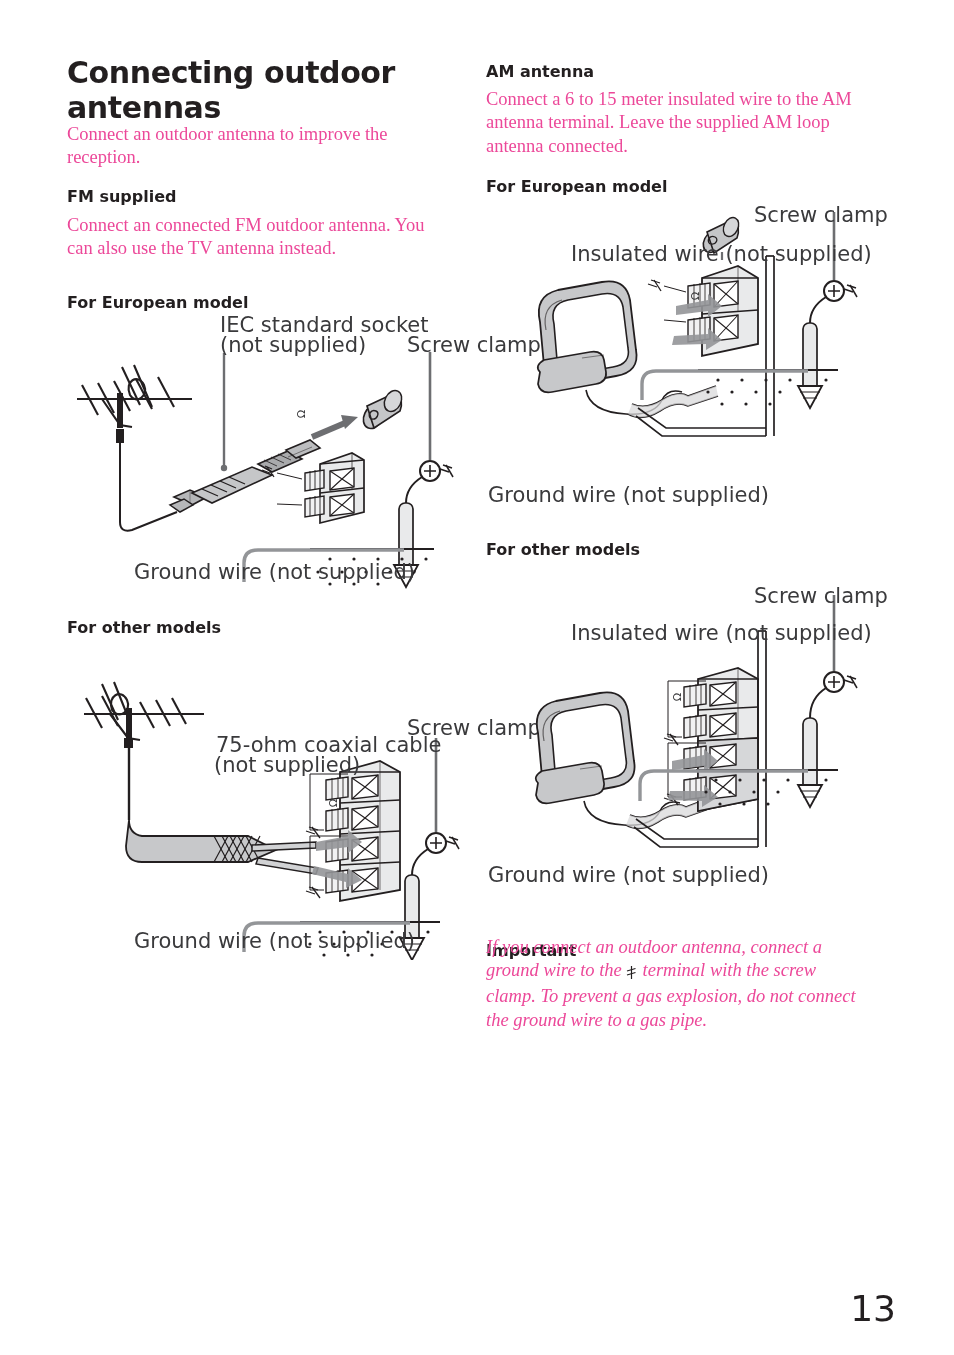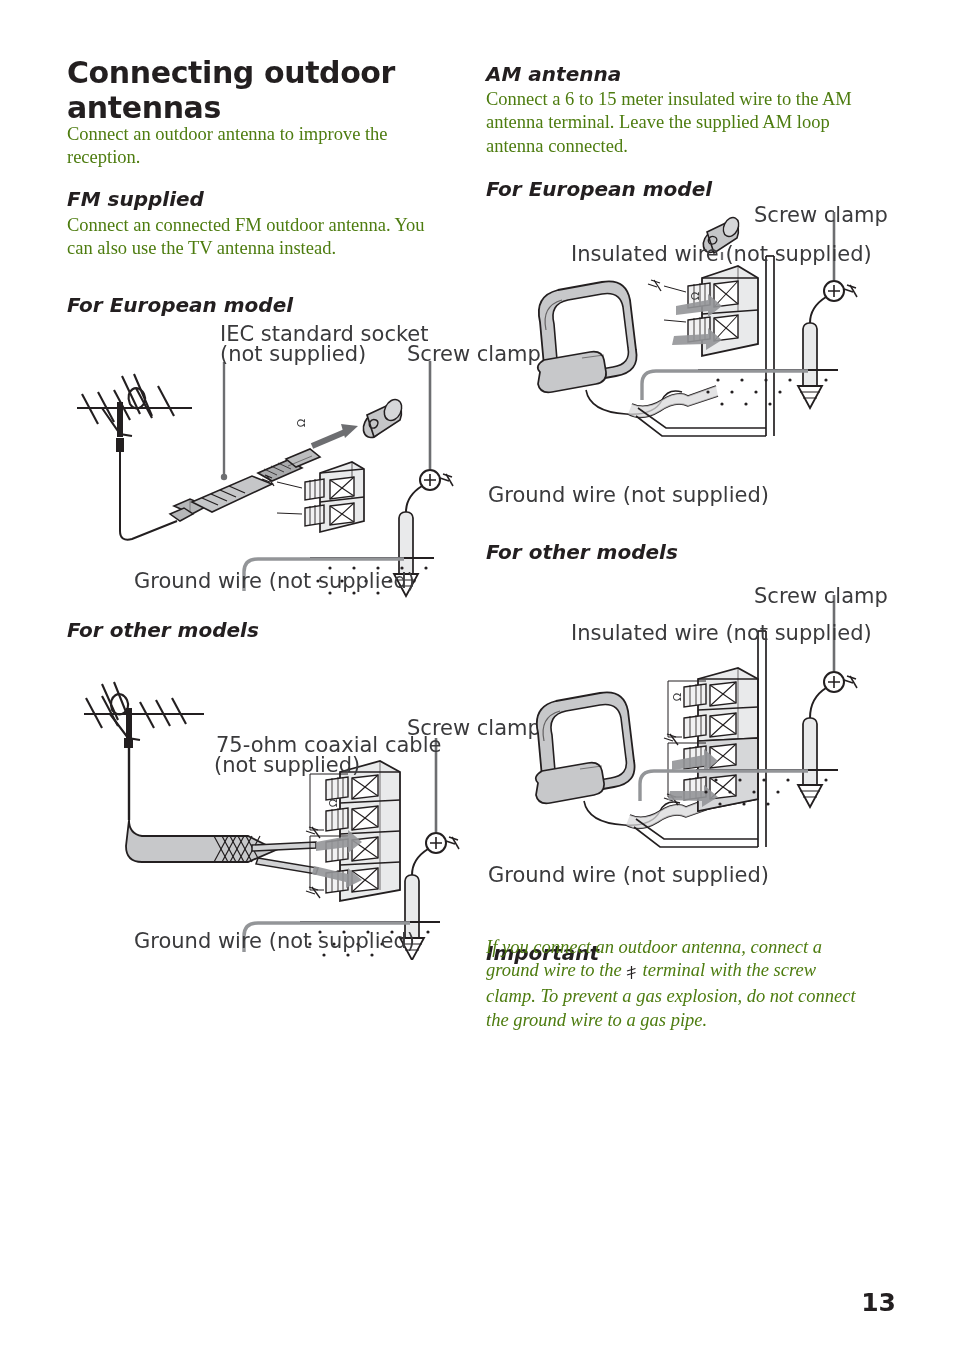--- a/index.html
+++ b/index.html
@@ -24,48 +24,47 @@
     font-weight: bold;
     font-size: 30px;
     line-height: 1.18;
     letter-spacing: -0.4px;
     margin: 0;
     color: #231f20;
   }
   .h3 {
     font-family: "DejaVu Sans", sans-serif;
     font-weight: bold;
-    font-size: 20px;
+    font-size: 16px;
     line-height: 1.2;
     margin: 0;
     color: #231f20;
-    font-style: italic;
   }
   .body-text {
     font-family: "Liberation Serif", serif;
     font-size: 18.5px;
     line-height: 1.27;
     margin: 0;
-    color: #4d7c0f;
+    color: #ec4899;
   }
   .dlabel {
     position: absolute;
     font-family: "DejaVu Sans", sans-serif;
     font-size: 21px;
     line-height: 1.26;
     color: #3a3a3c;
     white-space: pre;
   }
   .pageno {
     position: absolute;
     right: 58px;
     top: 1288px;
     font-family: "DejaVu Sans", sans-serif;
-    font-weight: bold;
-    font-size: 25px;
+    font-weight: normal;
+    font-size: 36px;
     color: #231f20;
   }
   .fig { position: absolute; }
   .gnd-glyph {
     display: inline-block;
     width: 0.62em;
     vertical-align: -0.12em;
   }
 </style>
 </head>
@@ -78,21 +77,21 @@
     <h1 class="title" style="position:absolute; top:55px; width:330px;">Connecting outdoor antennas</h1>
 
     <p class="body-text" style="position:absolute; top:123px; width:370px;">Connect an outdoor antenna to improve the reception.</p>
 
     <div class="h3" style="position:absolute; top:187px;">FM supplied</div>
 
     <p class="body-text" style="position:absolute; top:214px; width:380px;">Connect an connected FM outdoor antenna. You can also use the TV antenna instead.</p>
 
     <div class="h3" style="position:absolute; top:293px;">For European model</div>
 
-    <div class="fig" style="top:316px; left:-5px; width:400px; height:290px;">
+    <div class="fig" style="top:307px; left:-5px; width:400px; height:290px;">
 
       <div class="dlabel" style="left:158px; top:5px;">IEC standard socket</div>
       <div class="dlabel" style="left:158px; top:25px;">(not supplied)</div>
       <div class="dlabel" style="left:345px; top:25px;">Screw clamp</div>
       <div class="dlabel" style="left:72px; top:252px;">Ground wire (not supplied)</div>
       <div class="dlabel" style="left:236px; top:100px; font-size:11px; transform:rotate(-90deg);">Ω</div>
 
       <svg width="400" height="290" viewBox="0 0 400 290">
 
         <g stroke="#231f20" stroke-width="2.1" fill="none">

